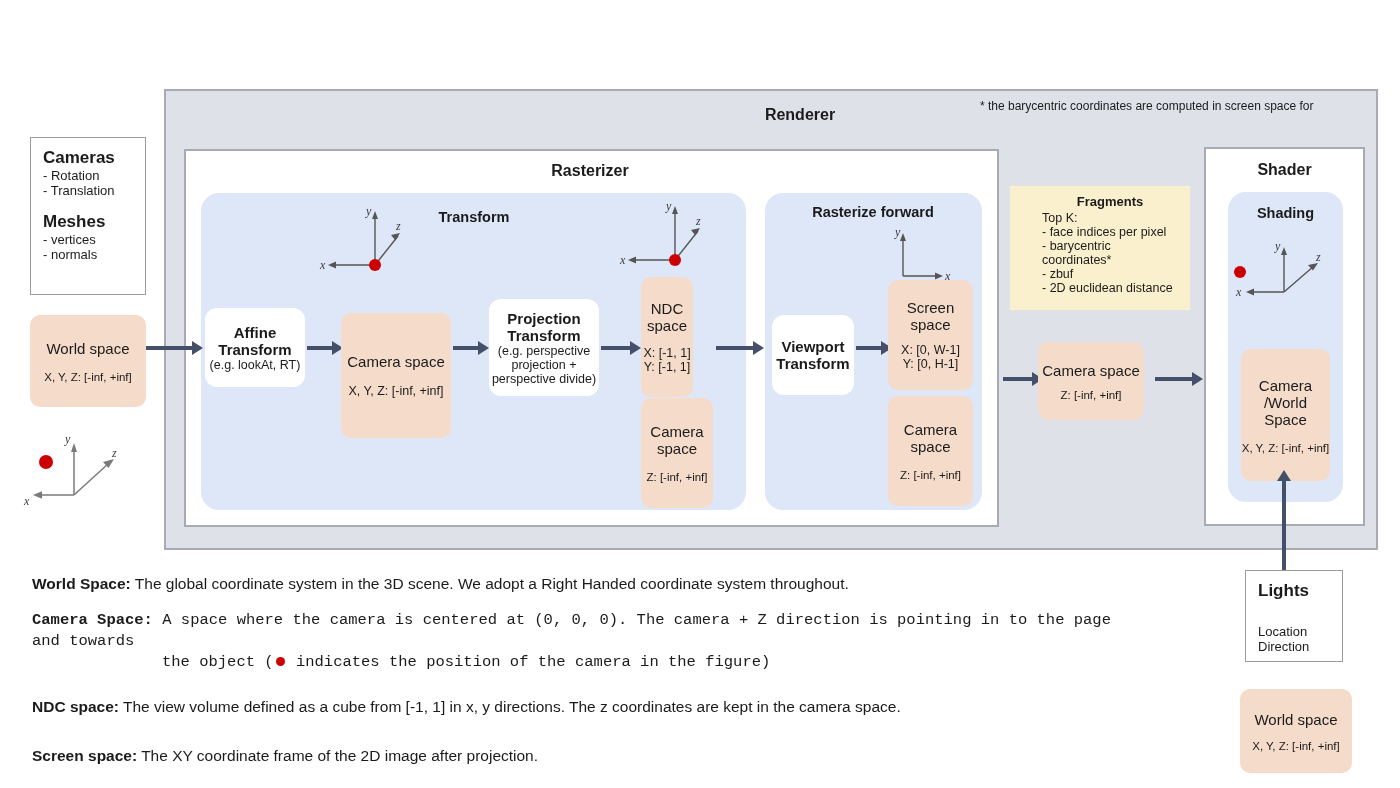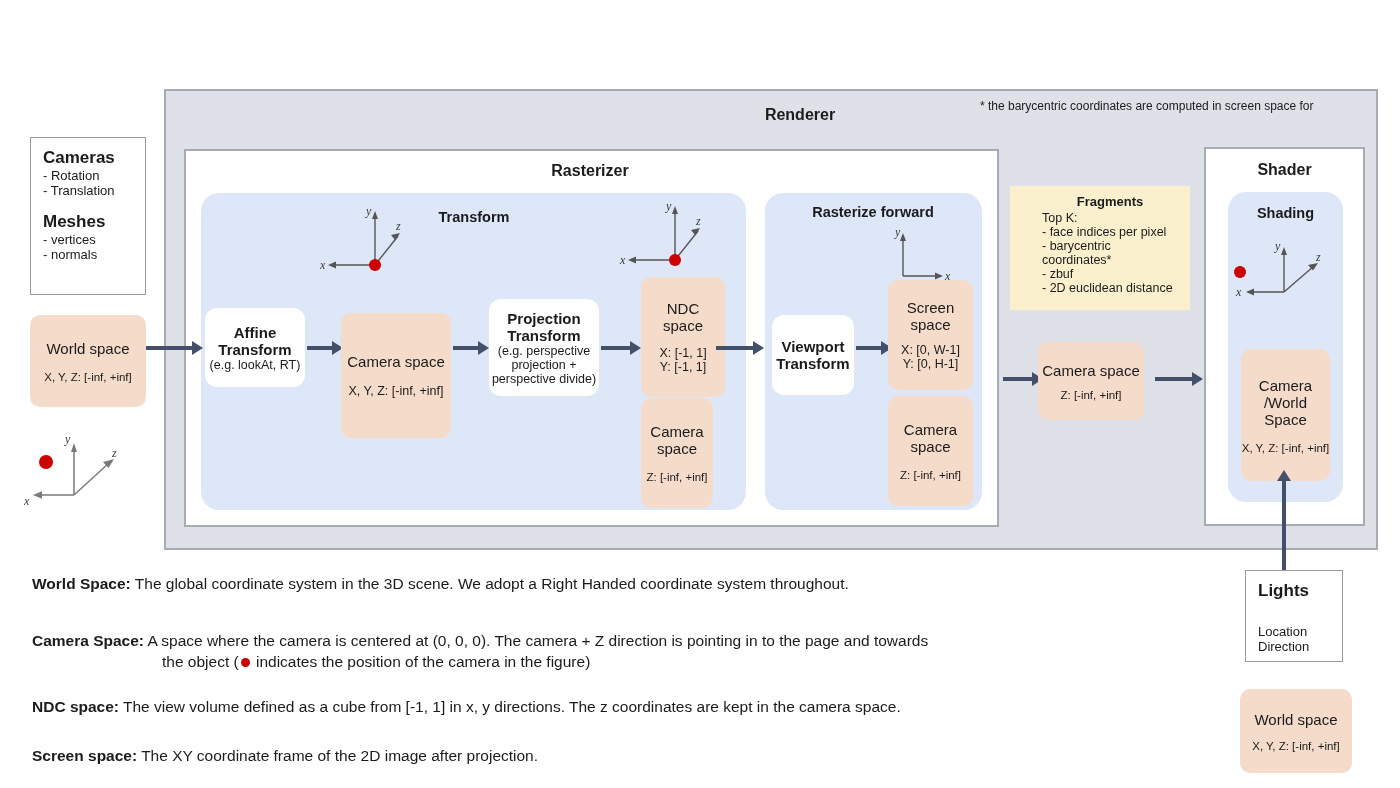--- a/index.html
+++ b/index.html
@@ -177,21 +177,21 @@
     <text class="axlabel" x="76" y="27">z</text>
     <circle cx="55" cy="62" r="6" fill="#cc0000"></circle>
   </svg>
 </div>
 
 <div class="arrow-h" style="left:601px; top:341px; width:40px;">
   <div class="shaft" style="width:30px;"></div>
   <div class="head" style="left:29px;"></div>
 </div>
 
-<div class="abs peach" style="left:641px; top:277px; width:84px; height:120px;">
+<div class="abs peach" style="left:641px; top:277px; width:52px; height:120px;">
   <div class="big">NDC</div>
   <div class="big">space</div>
   <div class="sm" style="margin-top:12px;">X: [-1, 1]</div>
   <div class="sm">Y: [-1, 1]</div>
 </div>
 
 <div class="abs peach" style="left:641px; top:398px; width:72px; height:110px;">
   <div class="big">Camera</div>
   <div class="big">space</div>
   <div class="xsm" style="margin-top:14px;">Z: [-inf, +inf]</div>
@@ -342,21 +342,21 @@
 
 <div class="abs peach" style="left:1240px; top:689px; width:112px; height:84px;">
   <div class="big">World space</div>
   <div class="xsm" style="margin-top:12px;">X, Y, Z: [-inf, +inf]</div>
 </div>
 
 <div class="legend" style="top:574px; width:1100px;">
   <b>World Space:</b><span> The global coordinate system in the 3D scene. We adopt a Right Handed coordinate system throughout.</span>
 </div>
 
-<div class="legend" style="top:631px; width:1100px;">
+<div class="legend" style="top:610px; width:1100px;font-family:Liberation Mono, monospace;">
   <b>Camera Space:</b><span> A space where the camera is centered at (0, 0, 0). The camera + Z direction is pointing in to the page and towards</span>
   <div style="margin-left:130px;">
     <span>the object (</span><span class="dotred"></span><span> indicates the position of the camera in the figure)</span>
   </div>
 </div>
 
 <div class="legend" style="top:697px; width:1100px;">
   <b>NDC space:</b><span> The view volume defined as a cube from [-1, 1] in x, y directions. The z coordinates are kept in the camera space.</span>
 </div>
 

